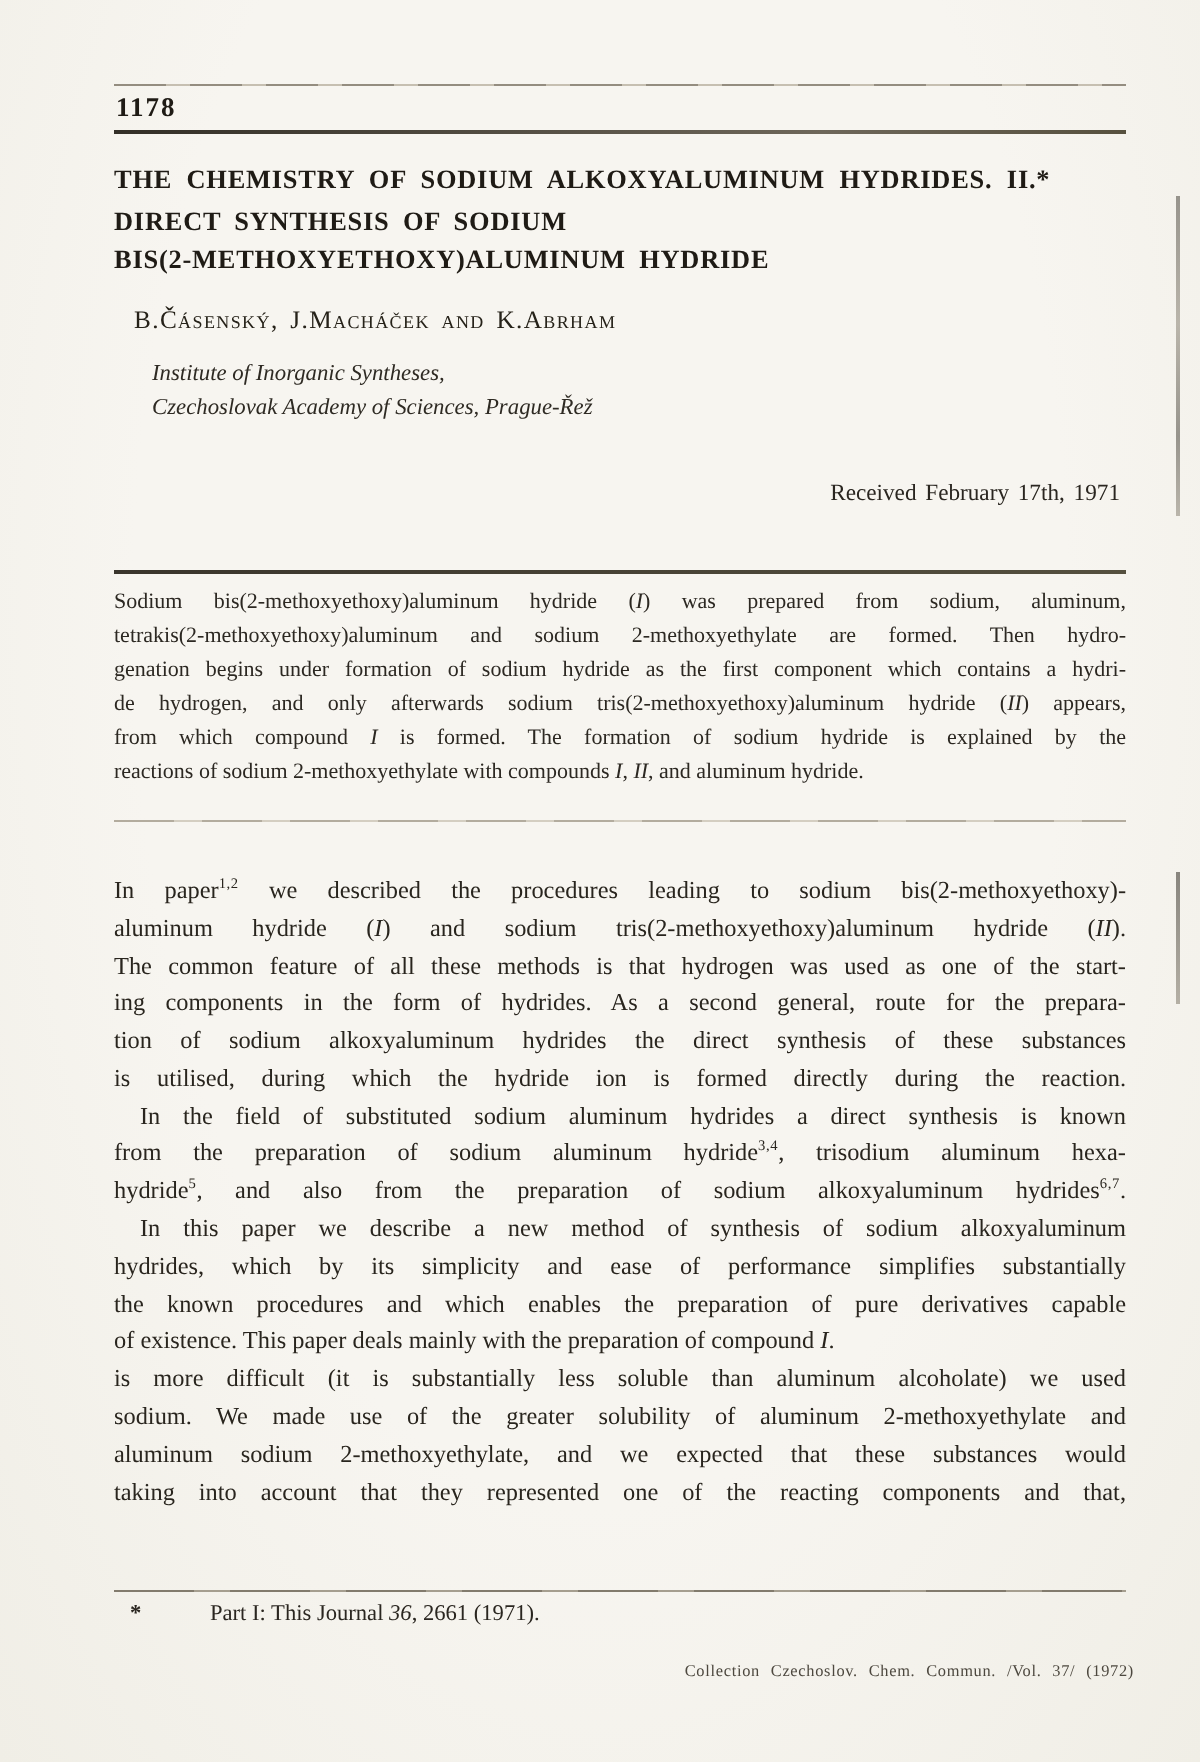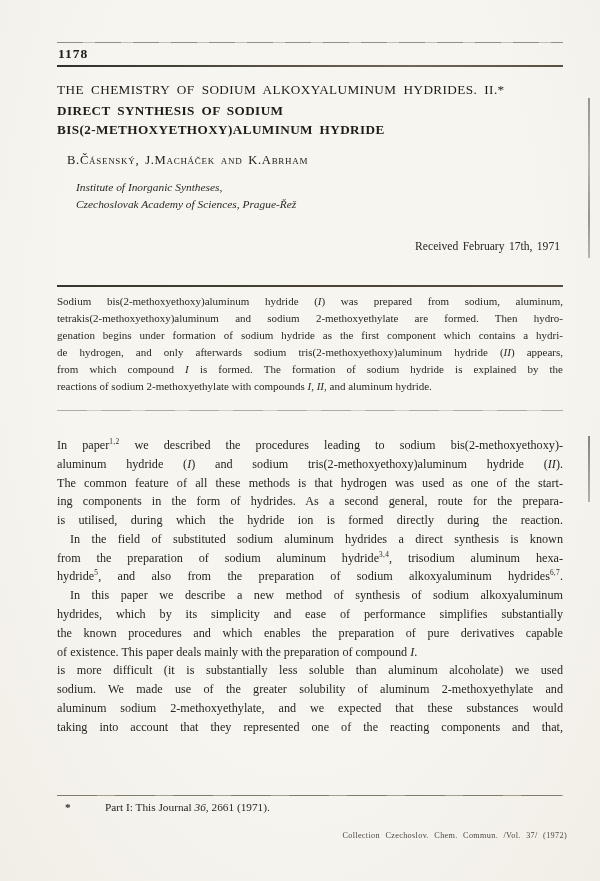--- a/index.html
+++ b/index.html
@@ -26,21 +26,21 @@
   .rule-abstract-top { top:285px; height:2px; background:linear-gradient(to right,#3a352c,#55503f); }
   .rule-abstract-bottom { top:410px; height:1px; background:repeating-linear-gradient(to right,#b3ac9e 0 30px,#d4cec1 30px 44px); }
   .rule-footnote { top:795px; height:1px; background:repeating-linear-gradient(to right,#827b6d 0 40px,#a59e8f 40px 58px); }
 
   .page-number {
     position:absolute; top:46px; left:58px;
     font-size:13.5px; font-weight:bold; letter-spacing:1px; color:#1f1b15;
   }
   .title-1 {
     position:absolute; top:82px; left:57px; width:520px;
-    font-size:13.2px; font-weight:normal; letter-spacing:.4px; word-spacing:3.5px;
+    font-size:13.2px; font-weight:bold; letter-spacing:.4px; word-spacing:3.5px;
     color:#1f1b15; line-height:16px;
   }
   .title-block {
     position:absolute; top:102px; left:57px; width:520px;
     font-size:13.2px; font-weight:bold; letter-spacing:.4px; word-spacing:3px;
     color:#1f1b15; line-height:18.5px;
   }
   .authors {
     position:absolute; top:153px; left:67px; width:506px;
     font-size:12.6px; font-variant:small-caps; letter-spacing:.7px; word-spacing:2px;
@@ -125,20 +125,21 @@
     </div>
 
   <div class="rule rule-abstract-bottom"></div>
 
   <div class="body-text">
     <div class="paragraph">
         <div class="tline just"><span>In paper</span><sup>1,2</sup><span> we described the procedures leading to sodium bis(2-methoxyethoxy)-</span></div>
         <div class="tline just"><span>aluminum hydride (</span><span class="it">I</span><span>) and sodium tris(2-methoxyethoxy)aluminum hydride (</span><span class="it">II</span><span>).</span></div>
         <div class="tline just"><span>The common feature of all these methods is that hydrogen was used as one of the start-</span></div>
         <div class="tline just"><span>ing components in the form of hydrides. As a second general, route for the prepara-</span></div>
+        <div class="tline just"><span>tion of sodium alkoxyaluminum hydrides the direct synthesis of these substances</span></div>
         <div class="tline just"><span>is utilised, during which the hydride ion is formed directly during the reaction.</span></div>
       </div>
     <div class="paragraph">
         <div class="tline just ind"><span>In the field of substituted sodium aluminum hydrides a direct synthesis is known</span></div>
         <div class="tline just"><span>from the preparation of sodium aluminum hydride</span><sup>3,4</sup><span>, trisodium aluminum hexa-</span></div>
         <div class="tline just"><span>hydride</span><sup>5</sup><span>, and also from the preparation of sodium alkoxyaluminum hydrides</span><sup>6,7</sup><span>.</span></div>
       </div>
     <div class="paragraph">
         <div class="tline just ind"><span>In this paper we describe a new method of synthesis of sodium alkoxyaluminum</span></div>
         <div class="tline just"><span>hydrides, which by its simplicity and ease of performance simplifies substantially</span></div>

